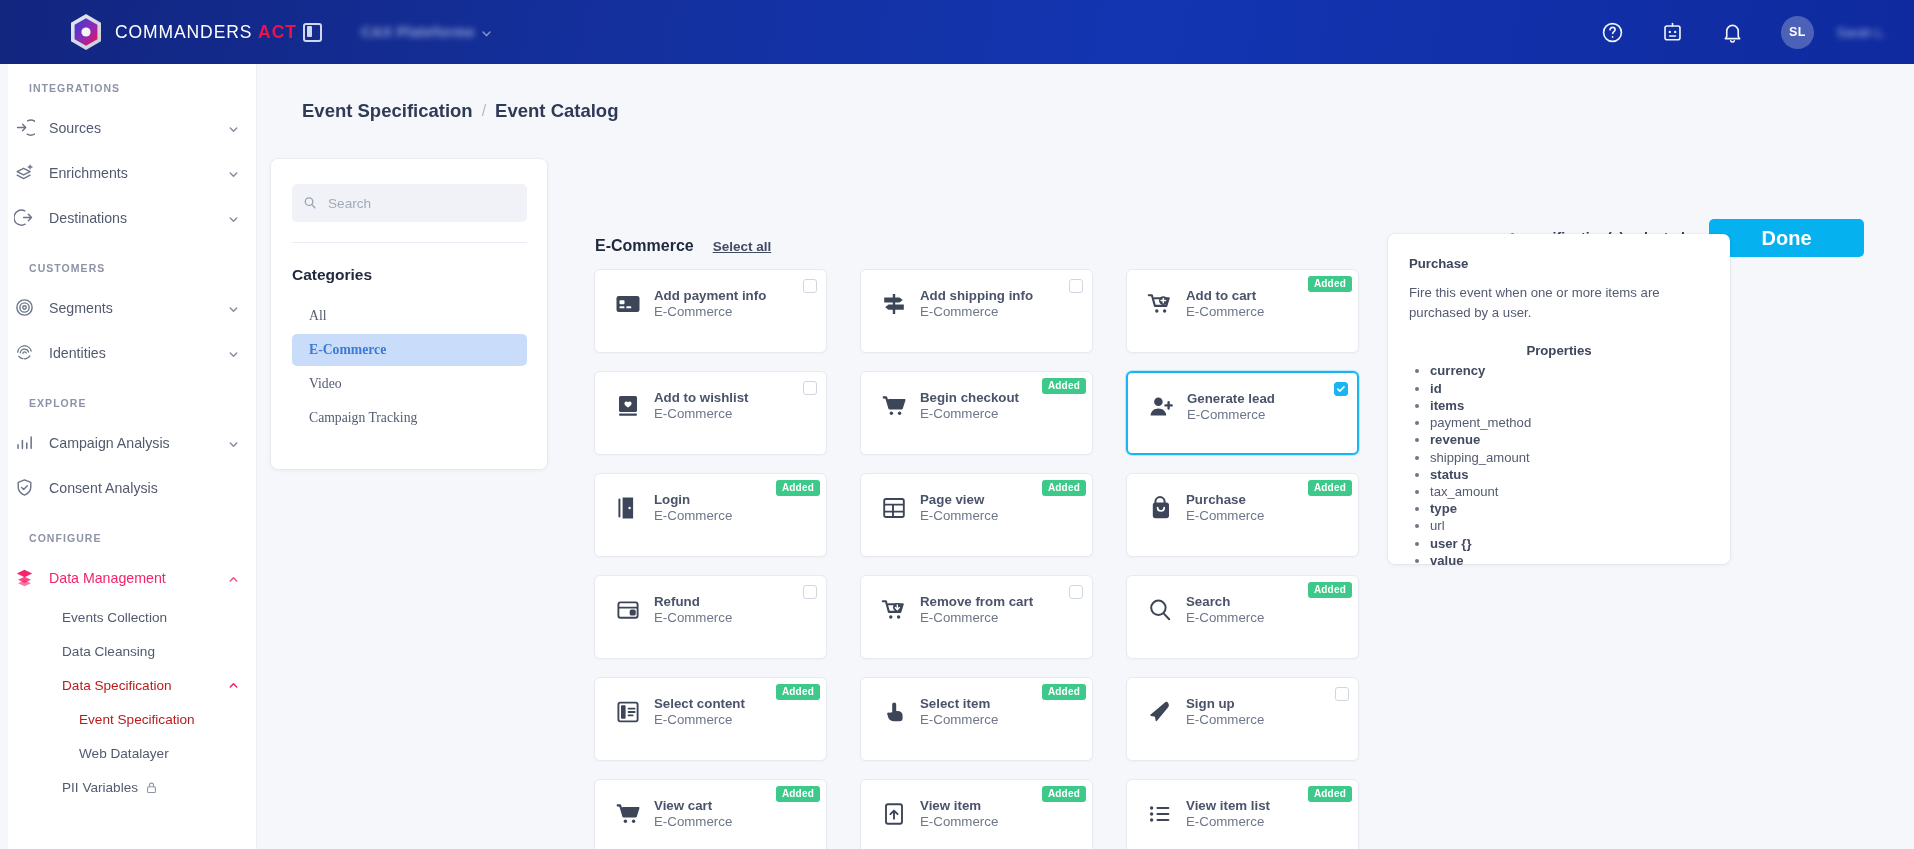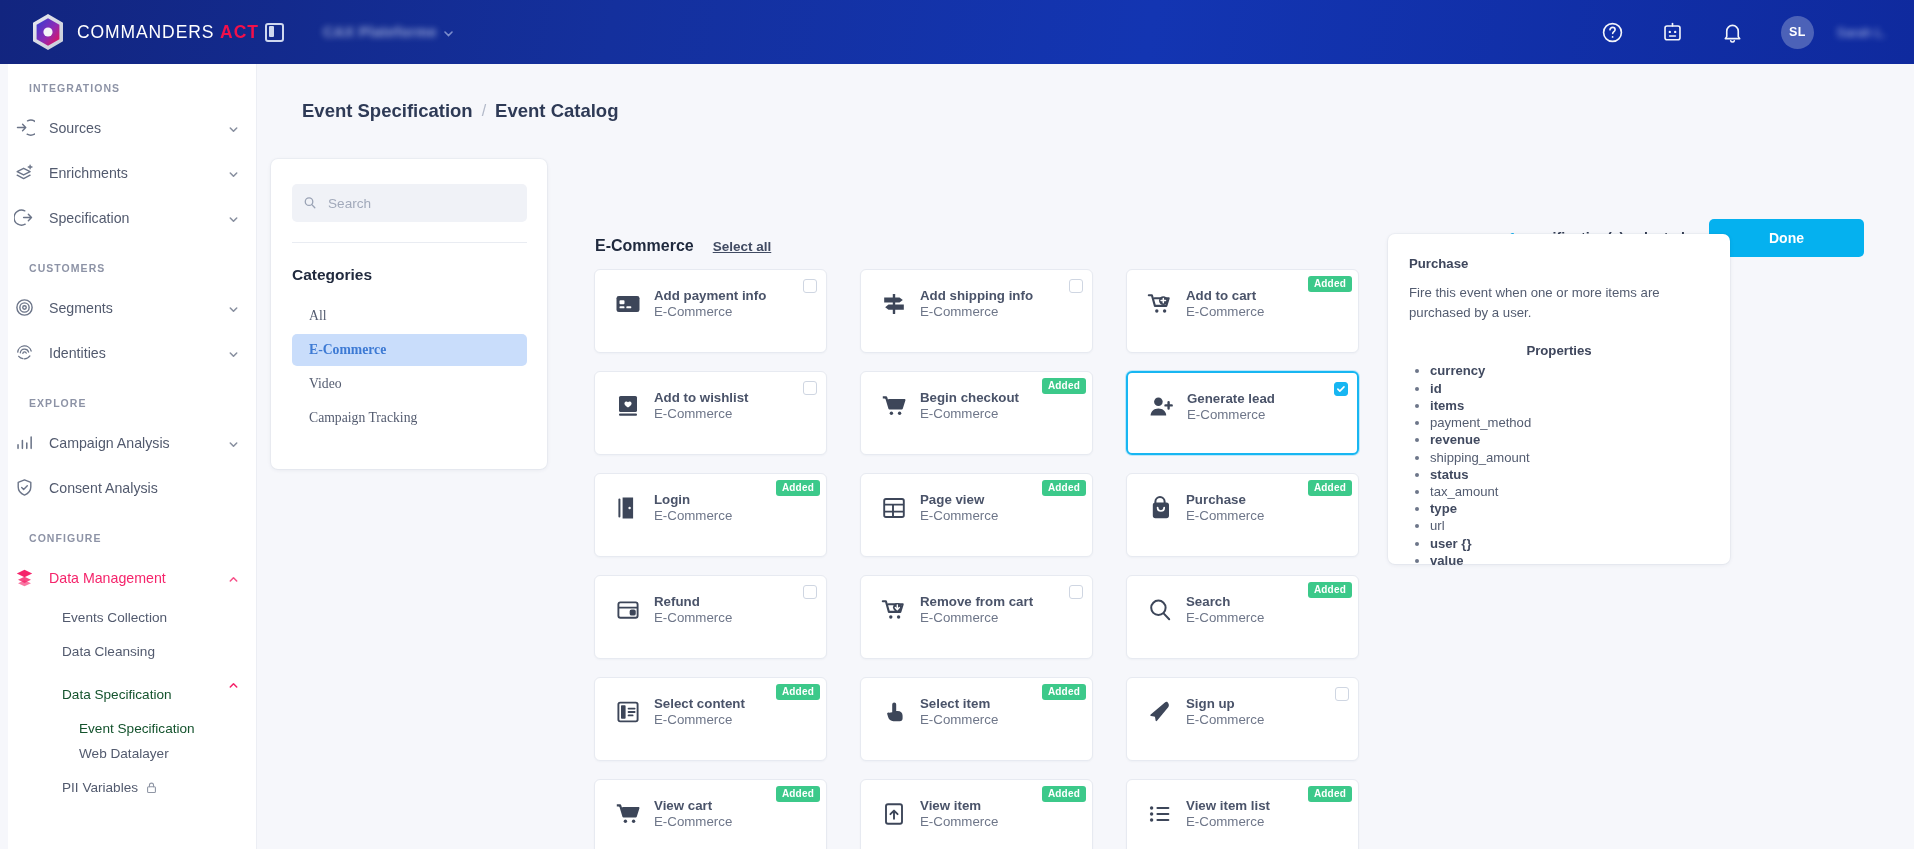--- a/index.html
+++ b/index.html
@@ -15,21 +15,21 @@
   .topbar {
     position: absolute; top: 0; left: 0;
     width: 1914px; height: 64px;
     background: linear-gradient(100deg, #12257f 0%, #14309d 32%, #1335b2 60%, #0f2a9e 100%);
     display: flex; align-items: center;
     z-index: 40;
   }
   .brand {
     width: 249px; height: 64px;
     display: flex; align-items: center; gap: 11px;
-    padding-left: 30px; flex: 0 0 249px;
+    padding-left: 30px; flex: 0 0 249px; margin-left: 38px;
   }
   .logo-hex { width: 36px; height: 38px; flex: 0 0 36px; }
   .brand-text {
     font-size: 17.5px; letter-spacing: .9px;
     color: #fff; font-weight: 400; white-space: nowrap;
   }
   .brand-text .accent { color: #f2104a; font-weight: 700; }
 
   .panel-toggle {
     width: 19px; height: 19px; margin-left: 16px;
@@ -84,21 +84,21 @@
     font-size: 14.2px; color: #525a6e; position: relative;
   }
   .sb-item .ic { width: 21px; height: 21px; flex: 0 0 21px; margin-right: 14px; }
   .sb-item .lbl { white-space: nowrap; }
   .sb-item .chev { margin-left: auto; width: 11px; height: 11px; opacity: .8; }
   .sb-item.pink { color: #f5246b; font-weight: 500; }
   .sb-sub {
     display: flex; align-items: center; height: 34px;
     padding-left: 54px; font-size: 13.6px; color: #525a6e; cursor: pointer;
   }
-  .sb-sub.pink { color: #14532d; align-items: flex-end; }
+  .sb-sub.pink { color: #b91c1c; }
   .sb-sub.sub2 { padding-left: 71px; }
   .lock-ic { width: 11px; height: 13px; margin-left: 8px; opacity: .75; }
 
   
   .main {
     position: absolute; top: 64px; left: 249px;
     width: 1665px; height: 785px;
     background: #f6f7fb; overflow: hidden;
   }
   .breadcrumb {
@@ -162,21 +162,21 @@
   
   .sel-bar {
     position: absolute; right: 50px; top: 155px;
     display: flex; align-items: center; gap: 24px;
   }
   .sel-count { font-size: 14.2px; font-weight: 700; color: #333c52; white-space: nowrap; }
   .sel-count .num { color: #1fb2f0; }
   .done-btn {
     width: 155px; height: 38px; border-radius: 5px;
     background: #05b1ef; color: #fff;
-    font-size: 14px; font-weight: 700;
+    font-size: 20px; font-weight: 700;
     display: flex; align-items: center; justify-content: center;
     cursor: pointer; border: none;
     font-family: "Liberation Sans", sans-serif;
   }
 
   
   .grid {
     position: absolute; left: 345px; top: 205px;
     width: 770px;
     display: grid;
@@ -335,21 +335,21 @@
     </span>
   </div>
 
   <div class="sb-item">
     <span class="ic">
       <svg viewBox="0 0 24 24" fill="none" stroke="#6b7488" stroke-width="1.65" width="21" height="21">
         <path d="M12.3 4.4A8.6 8.6 0 1012.8 19.7" stroke-linecap="round"></path>
         <path d="M11 12h9M16.4 8.4L20 12l-3.6 3.6" stroke-linecap="round" stroke-linejoin="round"></path>
       </svg>
     </span>
-    <span class="lbl">Specification</span>
+    <span class="lbl">Destinations</span>
     <span class="chev">
       <svg viewBox="0 0 12 12" width="11" height="11">
           <path d="M2.5 4.4L6 7.9l3.5-3.5" stroke="#6b7488" stroke-width="1.7" fill="none" stroke-linecap="round" stroke-linejoin="round"></path>
         </svg>
     </span>
   </div>
 
 
   <div class="sb-section">CUSTOMERS</div>
 

